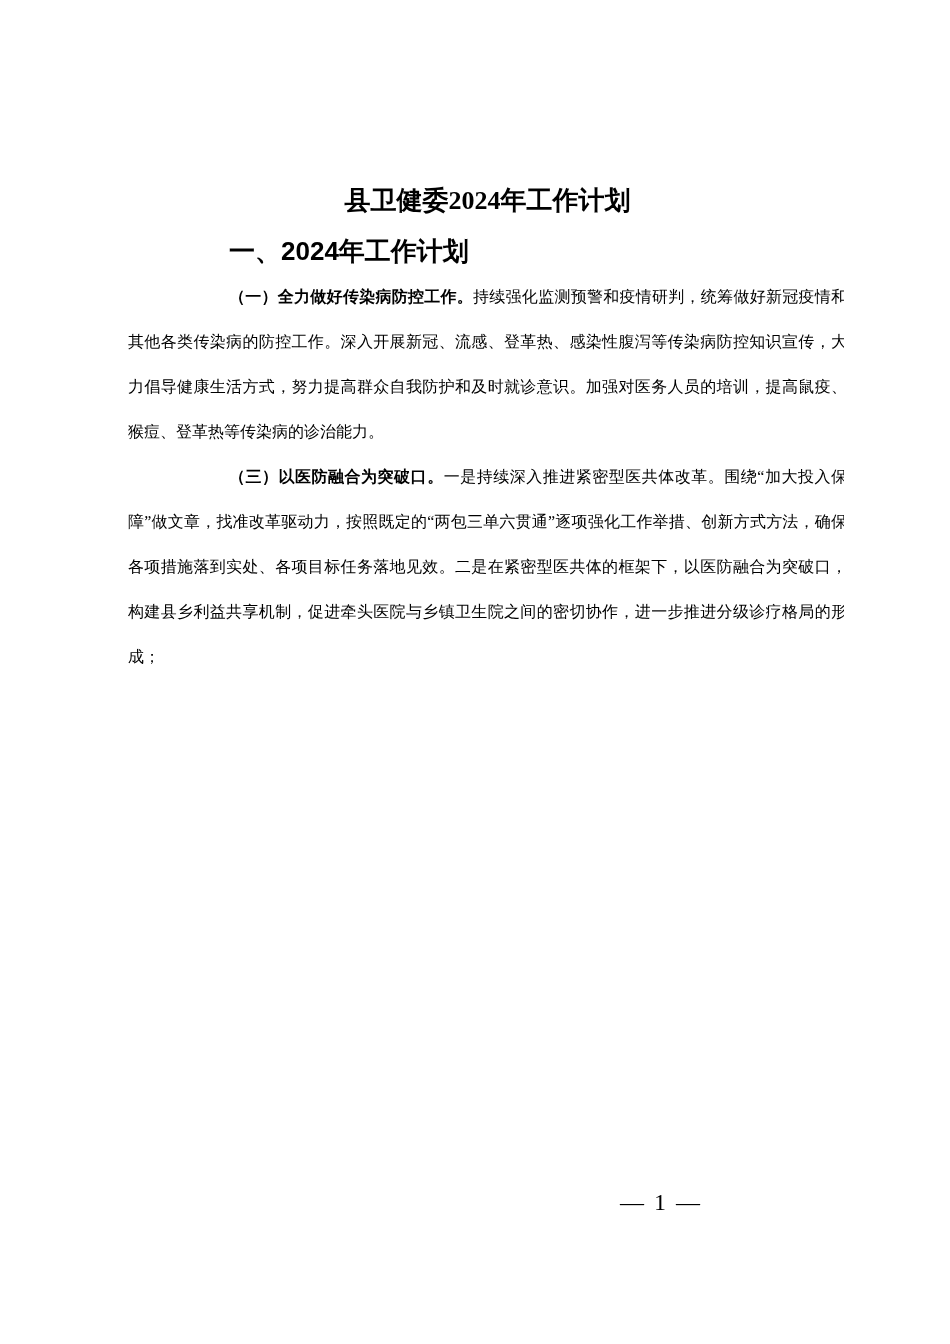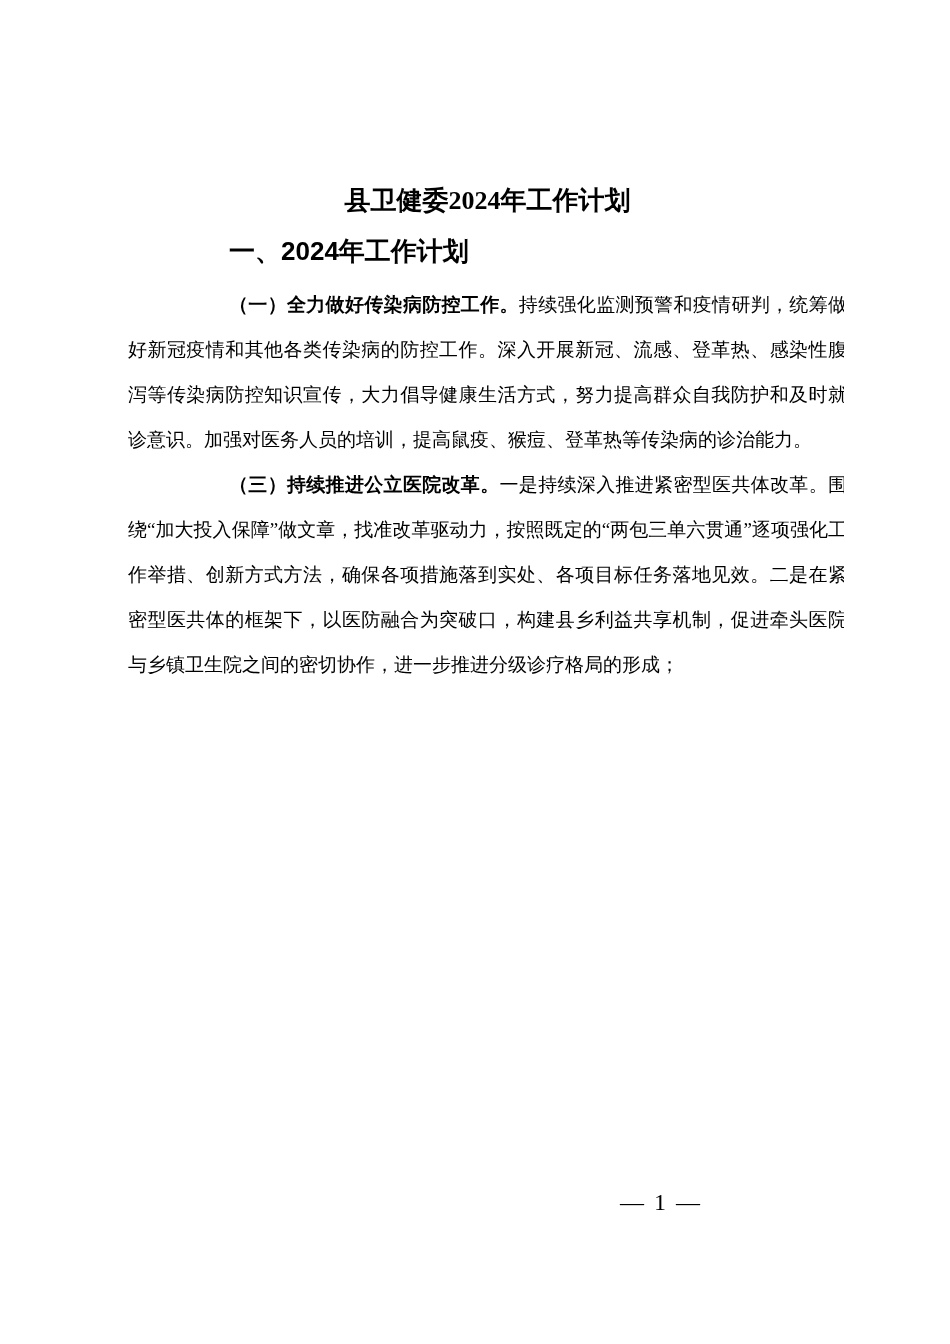--- a/index.html
+++ b/index.html
@@ -27,26 +27,26 @@
     font-weight: bold;
     text-align: center;
     margin: 0;
     line-height: 36px;
     font-family: "Liberation Serif", "DejaVu Serif", serif;
   }
   .section-heading {
     font-family: "Liberation Sans", "DejaVu Sans", sans-serif;
     font-size: 26px;
     font-weight: 600;
-    margin: 10px 0 8px 0;
+    margin: 10px 0 0 0;
     padding-left: 101px;
     line-height: 45px;
   }
   .para {
-    font-size: 19px;
+    font-size: 16px;
     line-height: 45px;
     margin: 0;
     text-align: justify;
     text-indent: 101px;
   }
   .para .lead {
     font-weight: bold;
   }
   .page-number {
     position: absolute;
@@ -63,18 +63,18 @@
 <div class="page">
   <div class="content">
 
     <h1 class="doc-title">县卫健委2024年工作计划</h1>
 
     <h2 class="section-heading">一、2024年工作计划</h2>
 
     <p class="para"><span class="lead">（一）全力做好传染病防控工作。</span><span>持续强化监测预警和疫情研判，统筹做好新冠疫情和其他各类传染病的防控工作。深入开展新冠、流感、登革热、感染性腹泻等传染病防控知识宣传，大力倡导健康生活方式，努力提高群众自我防护和及时就诊意识。加强对医务人员的培训，提高鼠疫、猴痘、登革热等传染病的诊治能力。</span></p>
 
 
-    <p class="para"><span class="lead">（三）持续推进公立医院改革。</span><span>一是持续深入推进紧密型医共体改革。围绕“加大投入保障”做文章，找准改革驱动力，按照既定的“两包三单六贯通”逐项强化工作举措、创新方式方法，确保各项措施落到实处、各项目标任务落地见效。二是在紧密型医共体的框架下，以医防融合为突破口，构建县乡利益共享机制，促进牵头医院与乡镇卫生院之间的密切协作，进一步推进分级诊疗格局的形成；</span></p>
+    <p class="para"><span class="lead">（三）以医防融合为突破口。</span><span>一是持续深入推进紧密型医共体改革。围绕“加大投入保障”做文章，找准改革驱动力，按照既定的“两包三单六贯通”逐项强化工作举措、创新方式方法，确保各项措施落到实处、各项目标任务落地见效。二是在紧密型医共体的框架下，以医防融合为突破口，构建县乡利益共享机制，促进牵头医院与乡镇卫生院之间的密切协作，进一步推进分级诊疗格局的形成；</span></p>
 
   </div>
 
   <div class="page-number">— 1 —</div>
 </div>
 
 </body></html>

